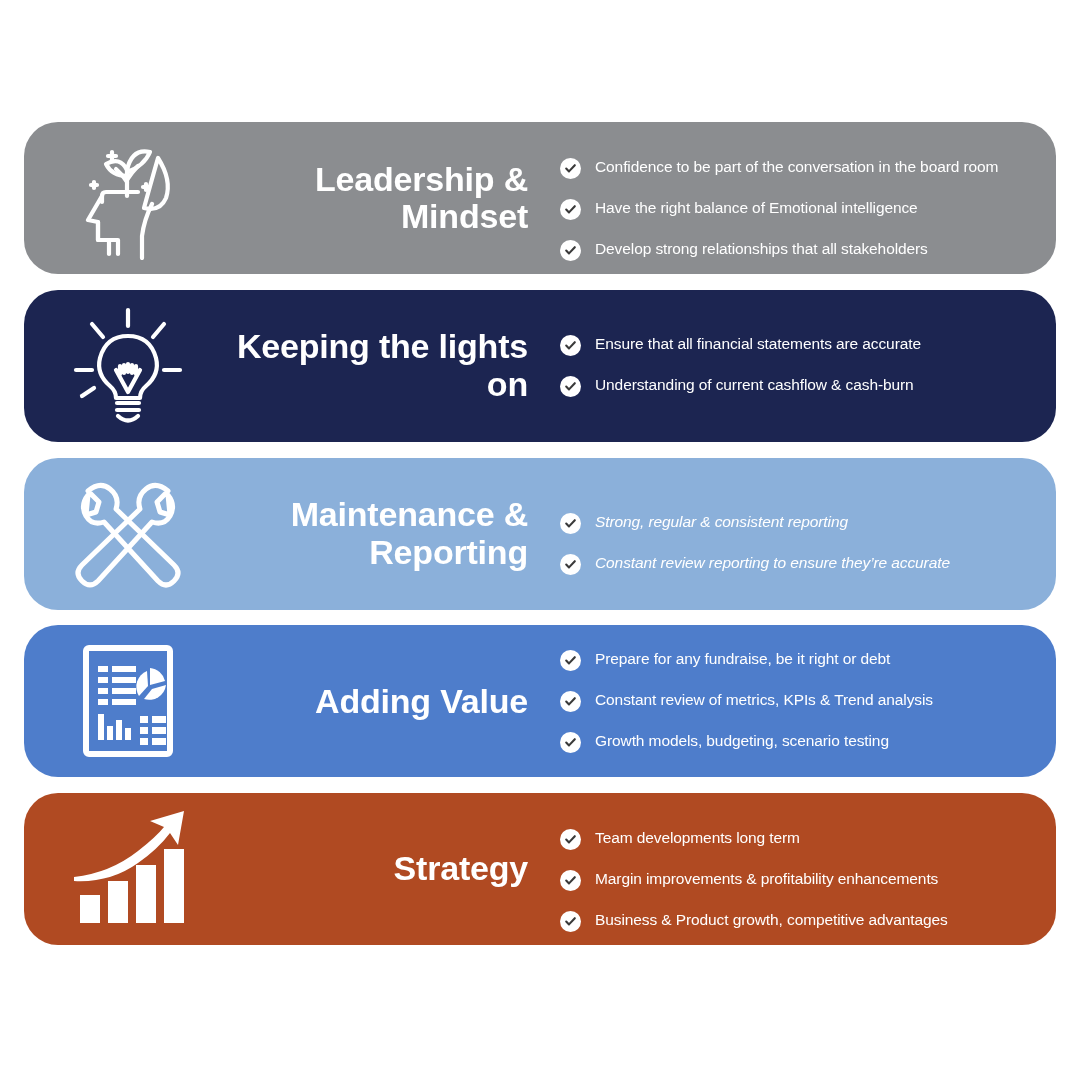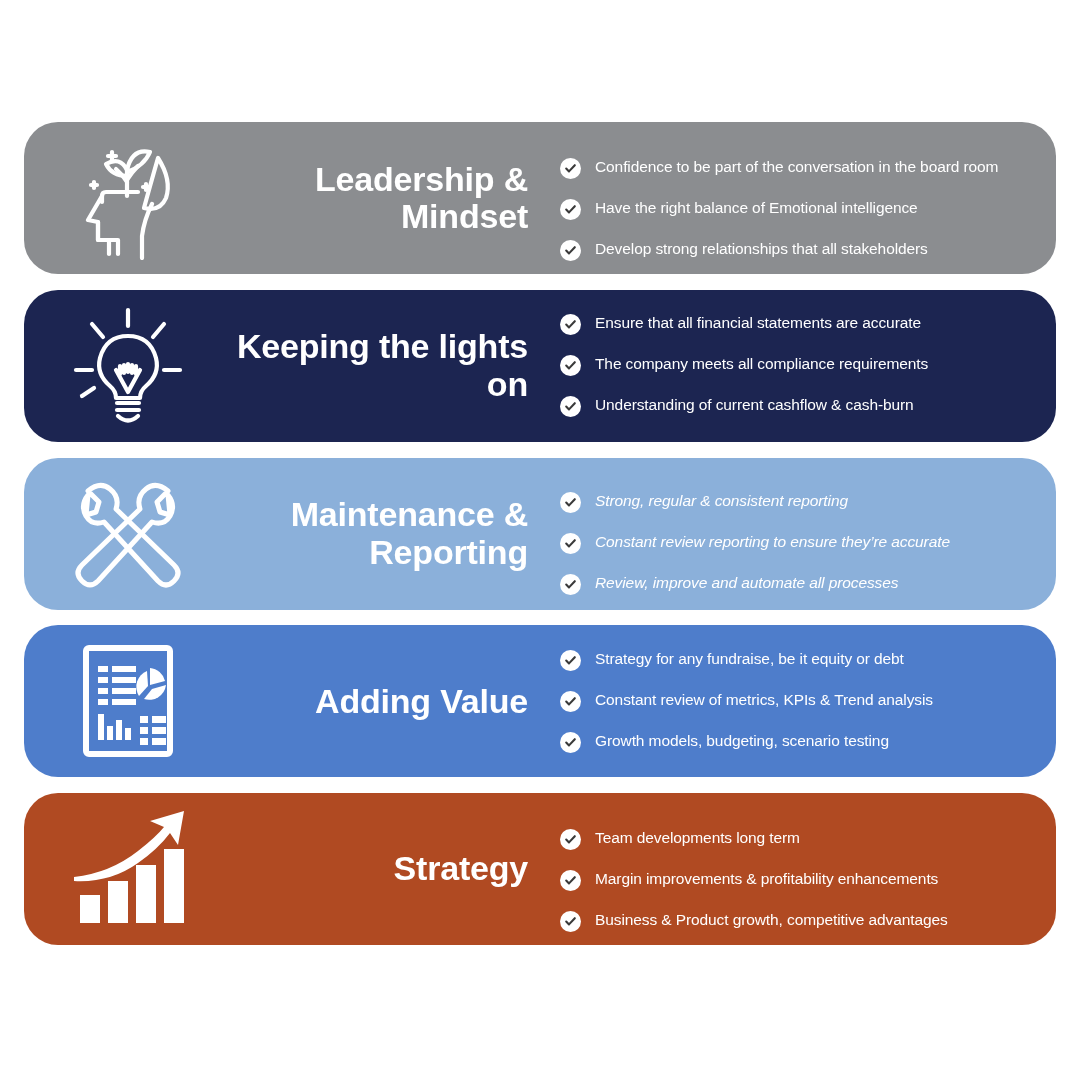--- a/index.html
+++ b/index.html
@@ -173,28 +173,20 @@
             </svg>
           </span>
         <span class="point-text">Ensure that all financial statements are accurate</span>
       </div>
       <div class="point">
         <span class="check">
             <svg width="13" height="13" viewBox="0 0 13 13">
               <path d="M2.2 6.6 L5 9.4 L10.8 3.2" stroke="#3a3a3a" stroke-width="2.1" fill="none" stroke-linecap="round" stroke-linejoin="round"></path>
             </svg>
           </span>
-        <span class="point-text">The company meets all compliance requirements</span>
-      </div>
-      <div class="point">
-        <span class="check">
-            <svg width="13" height="13" viewBox="0 0 13 13">
-              <path d="M2.2 6.6 L5 9.4 L10.8 3.2" stroke="#3a3a3a" stroke-width="2.1" fill="none" stroke-linecap="round" stroke-linejoin="round"></path>
-            </svg>
-          </span>
         <span class="point-text">Understanding of current cashflow &amp; cash-burn</span>
       </div>
     </div>
   </div>
 
   <div class="band band--maintenance" style="background:#8bb0da">
     <div class="band-icon">
       <svg width="124" height="126" viewBox="0 0 124 126" fill="none" stroke="#ffffff" stroke-width="5" stroke-linecap="round" stroke-linejoin="round">
         <path d="M22 24 Q14 34 20 45 Q26 55 38 51 L92 110 Q100 118 108 110 Q116 102 108 94 L50 38 Q54 26 44 18 Q34 10 22 20 L33 31 L30 41 L20 44 Z"></path>
         <path d="M102 24 Q110 34 104 45 Q98 55 86 51 L32 110 Q24 118 16 110 Q8 102 16 94 L74 38 Q70 26 80 18 Q90 10 102 20 L91 31 L94 41 L104 44 Z"></path>
@@ -210,28 +202,20 @@
           </span>
         <span class="point-text">Strong, regular &amp; consistent reporting</span>
       </div>
       <div class="point">
         <span class="check">
             <svg width="13" height="13" viewBox="0 0 13 13">
               <path d="M2.2 6.6 L5 9.4 L10.8 3.2" stroke="#3a3a3a" stroke-width="2.1" fill="none" stroke-linecap="round" stroke-linejoin="round"></path>
             </svg>
           </span>
         <span class="point-text">Constant review reporting to ensure they’re accurate</span>
-      </div>
-      <div class="point">
-        <span class="check">
-            <svg width="13" height="13" viewBox="0 0 13 13">
-              <path d="M2.2 6.6 L5 9.4 L10.8 3.2" stroke="#3a3a3a" stroke-width="2.1" fill="none" stroke-linecap="round" stroke-linejoin="round"></path>
-            </svg>
-          </span>
-        <span class="point-text">Review, improve and automate all processes</span>
       </div>
     </div>
   </div>
 
   <div class="band band--value" style="background:#4e7dcb">
     <div class="band-icon">
       <svg width="120" height="122" viewBox="0 0 120 122" fill="none">
         <rect x="18" y="8" width="84" height="106" rx="3" stroke="#ffffff" stroke-width="6" fill="none"></rect>
         <g fill="#ffffff">
           <rect x="30" y="26" width="10" height="6"></rect>
@@ -265,21 +249,21 @@
       </svg>
     </div>
     <div class="band-title">Adding Value</div>
     <div class="band-points">
       <div class="point">
         <span class="check">
             <svg width="13" height="13" viewBox="0 0 13 13">
               <path d="M2.2 6.6 L5 9.4 L10.8 3.2" stroke="#3a3a3a" stroke-width="2.1" fill="none" stroke-linecap="round" stroke-linejoin="round"></path>
             </svg>
           </span>
-        <span class="point-text">Strategy for any fundraise, be it equity or debt</span>
+        <span class="point-text">Prepare for any fundraise, be it right or debt</span>
       </div>
       <div class="point">
         <span class="check">
             <svg width="13" height="13" viewBox="0 0 13 13">
               <path d="M2.2 6.6 L5 9.4 L10.8 3.2" stroke="#3a3a3a" stroke-width="2.1" fill="none" stroke-linecap="round" stroke-linejoin="round"></path>
             </svg>
           </span>
         <span class="point-text">Constant review of metrics, KPIs &amp; Trend analysis</span>
       </div>
       <div class="point">

